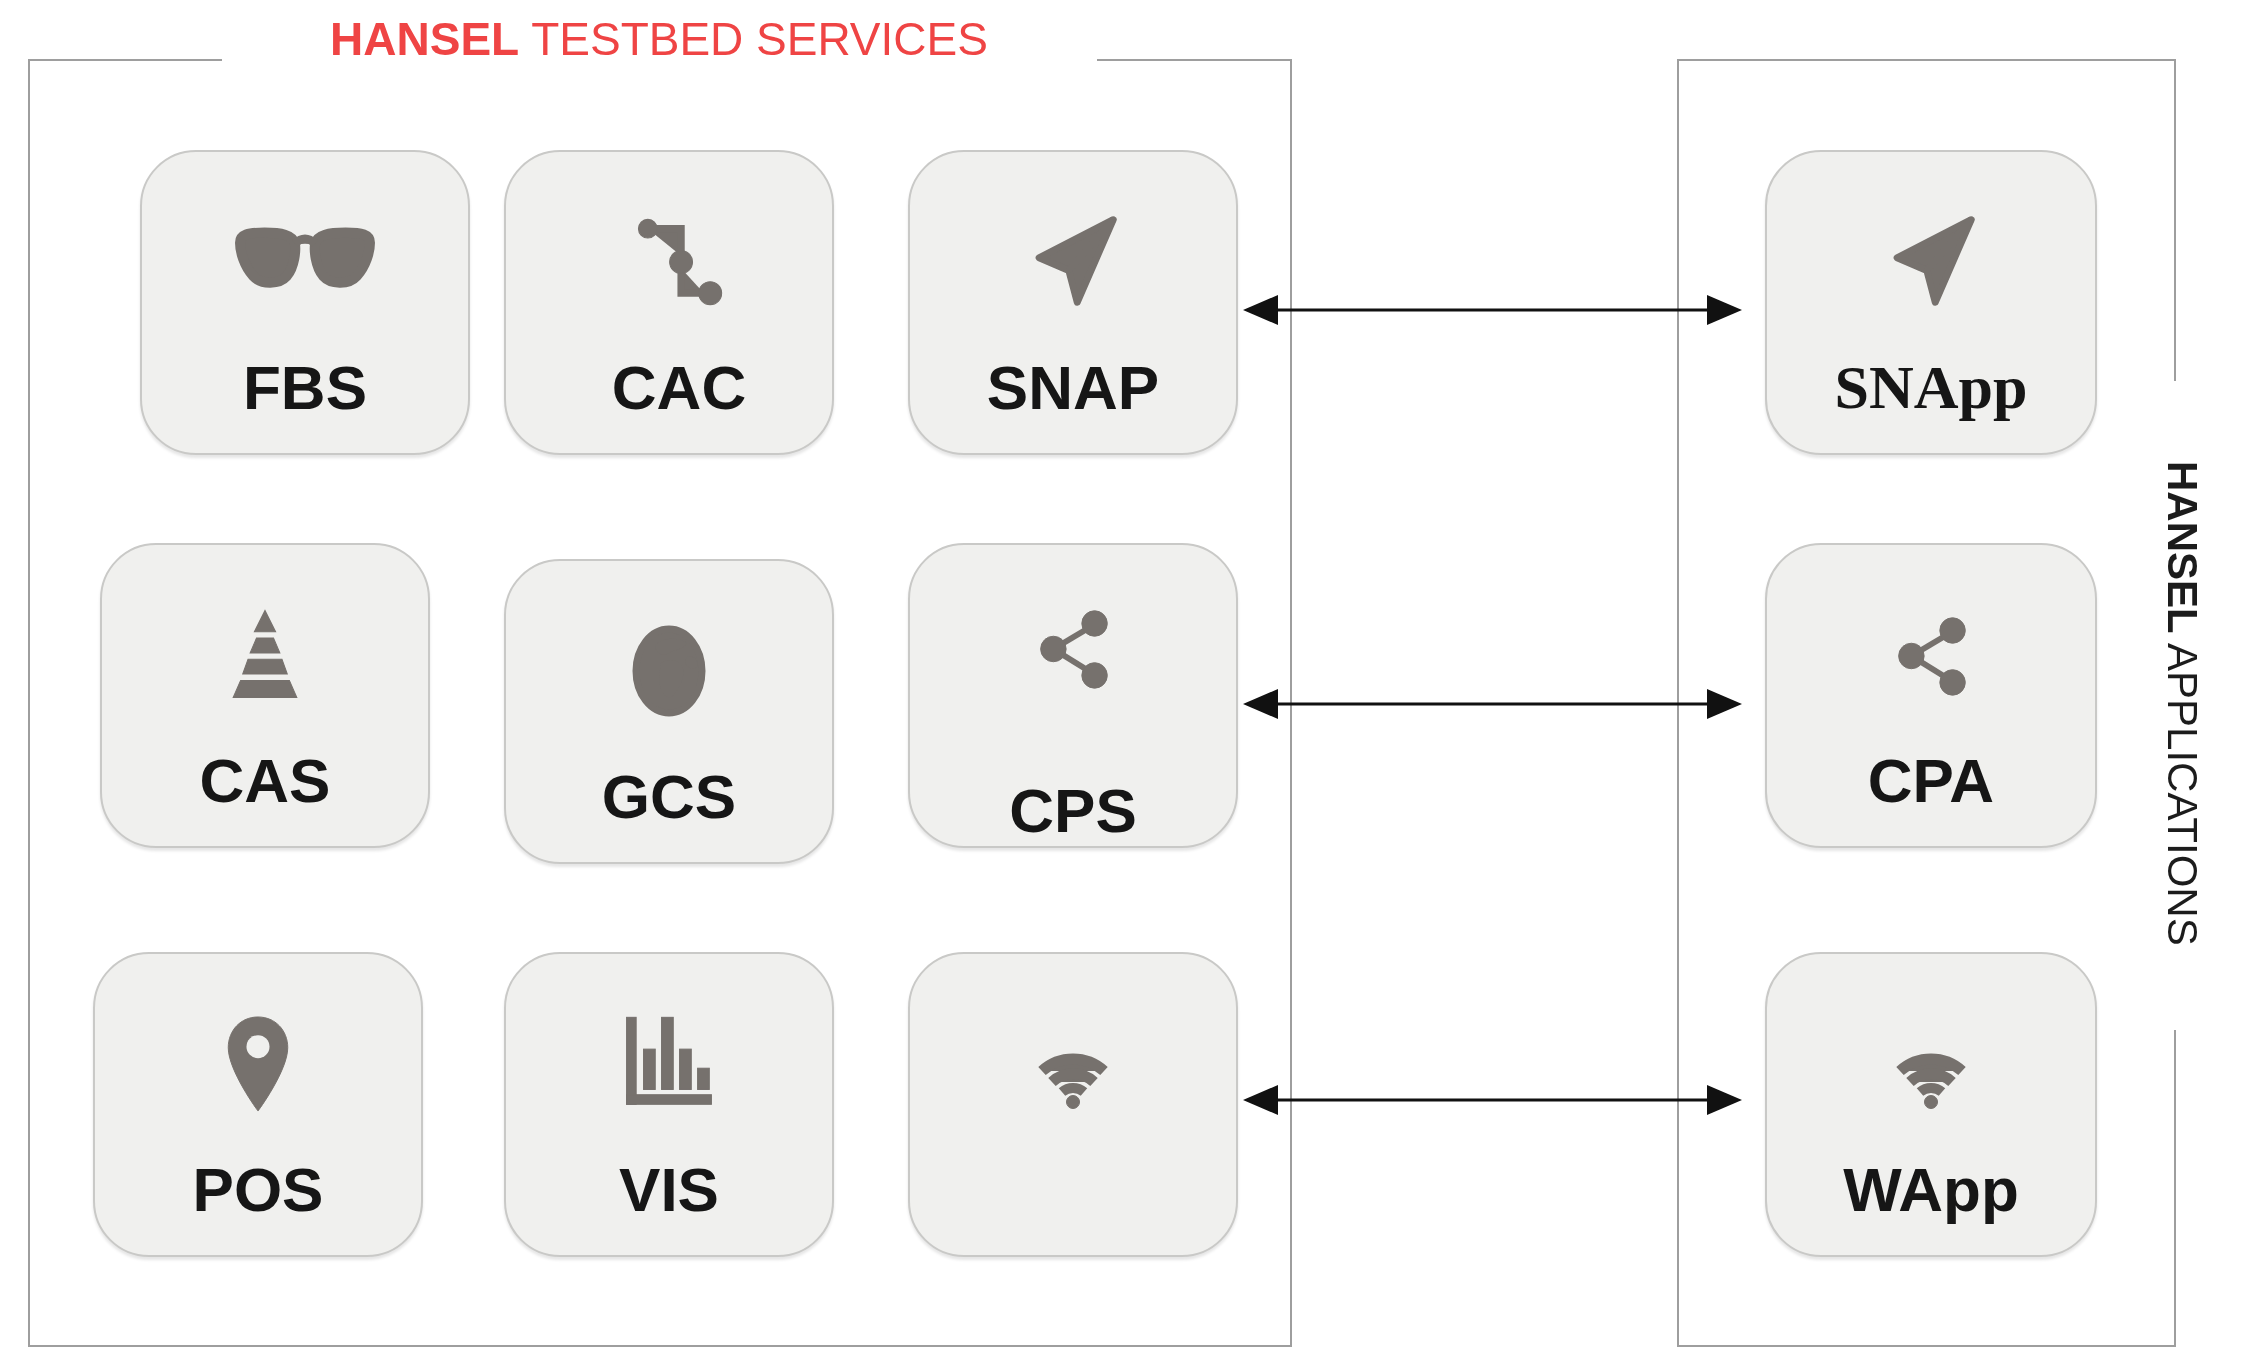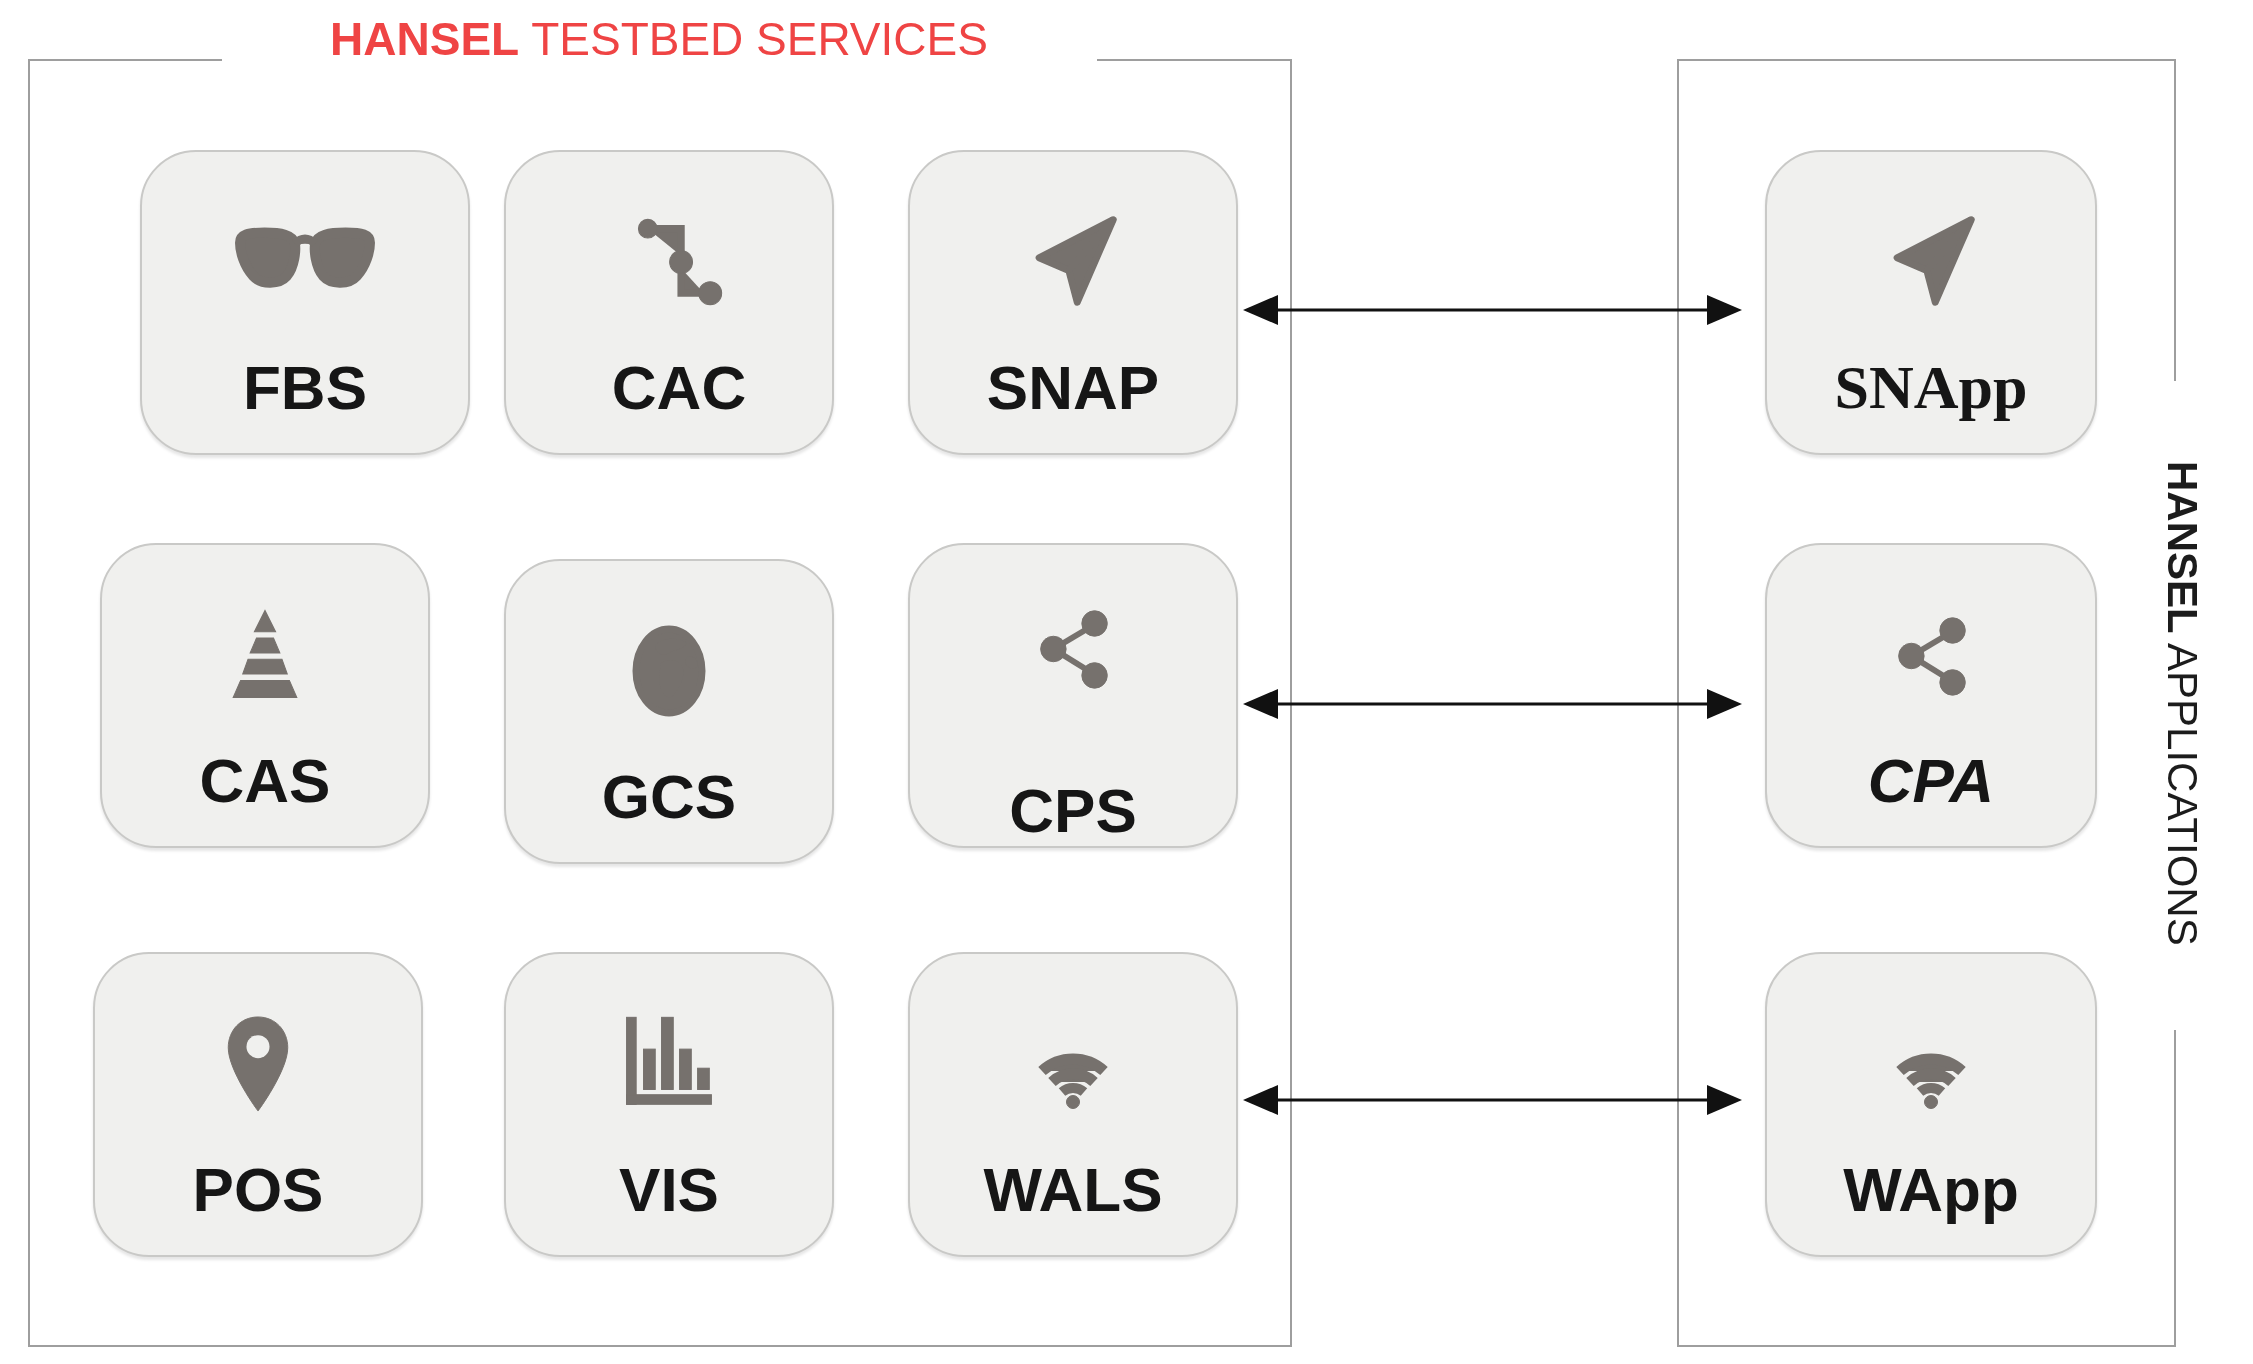--- a/index.html
+++ b/index.html
@@ -154,34 +154,33 @@
 
 <div class="tile" style="left:908px;top:952px;">
   <div class="tile-icon">
     <svg width="100" height="94" viewBox="0 0 100 94">
       <path class="ic" d="M19,54 A46,46 0 0 1 81,54" fill="none" stroke-width="11"></path>
       <path class="ic" d="M29,65 A31,31 0 0 1 71,65" fill="none" stroke-width="11"></path>
       <path class="ic" d="M39,75 A17,17 0 0 1 61,75" fill="none" stroke-width="10"></path>
       <circle class="ic" cx="50" cy="85" r="6.5" stroke="none"></circle>
     </svg>
   </div>
-  <div class="tile-label">WALS</div>
 </div>
 
 <div class="tile" style="left:1765px;top:150px;width:332px;font-family:Liberation Serif, serif;">
   <div class="tile-icon">
     <svg width="106" height="106" viewBox="0 0 100 100">
       <path class="ic" d="M88,10 L18,46 L46,58 L54,88 Z" fill="none" stroke-width="6.5" stroke-linejoin="round"></path>
       <path class="ic" d="M46,58 L88,10" fill="none" stroke-width="6.5"></path>
     </svg>
   </div>
   <div class="tile-label">SNApp</div>
 </div>
 
-<div class="tile" style="left:1765px;top:543px;width:332px;font-style:italic;">
+<div class="tile" style="left:1765px;top:543px;width:332px;">
   <div class="tile-icon">
     <svg width="98" height="102" viewBox="0 0 100 102">
       <path class="ic" d="M30,52 L72,27" fill="none" stroke-width="6"></path>
       <path class="ic" d="M30,52 L72,78" fill="none" stroke-width="6"></path>
       <circle class="ic" cx="30" cy="52" r="13" stroke="none"></circle>
       <circle class="ic" cx="72" cy="26" r="13" stroke="none"></circle>
       <circle class="ic" cx="72" cy="79" r="13" stroke="none"></circle>
     </svg>
   </div>
   <div class="tile-label">CPA</div>

